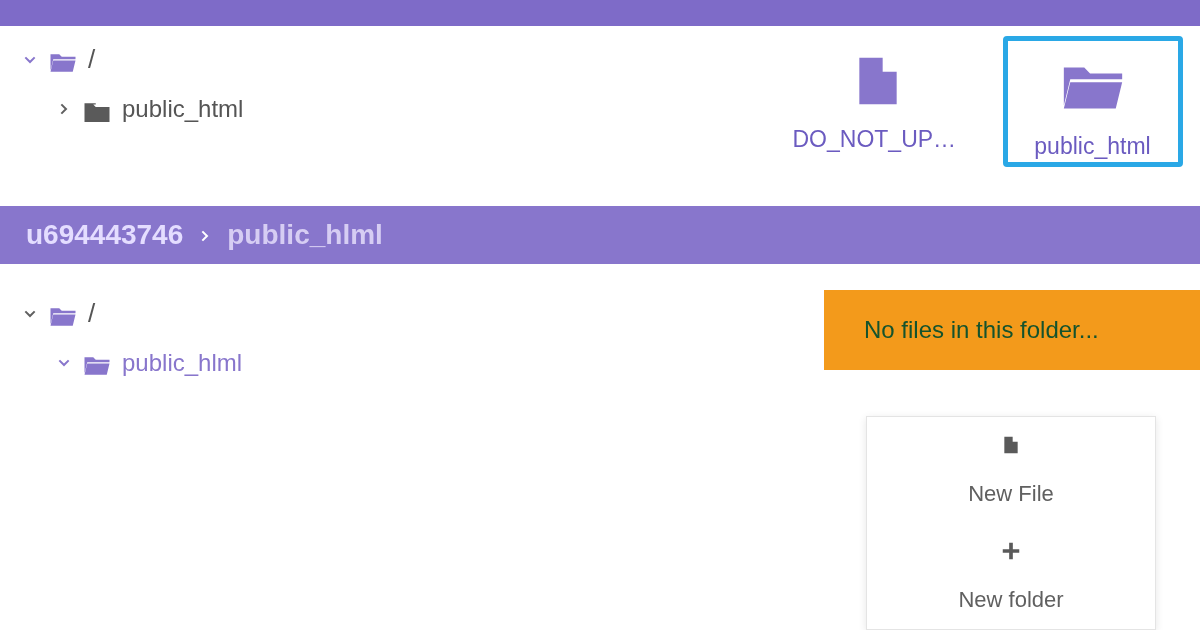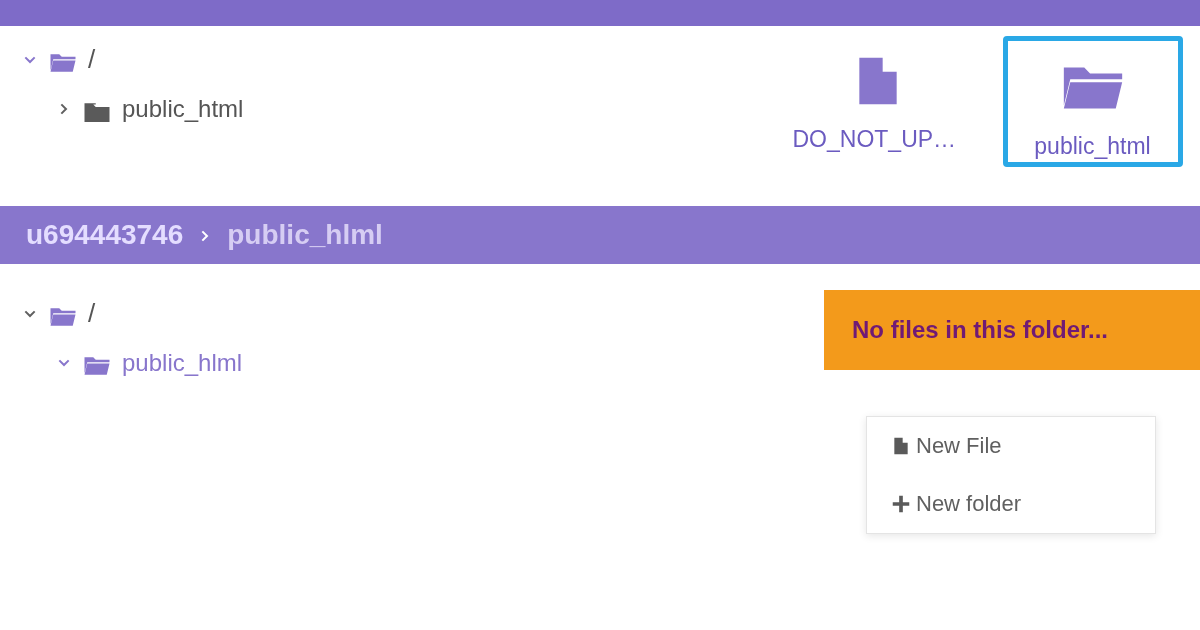--- a/index.html
+++ b/index.html
@@ -46,31 +46,31 @@
   
   .tree2 {
     position: absolute; left: 0; top: 280px; width: 820px;
     padding: 18px 22px;
   }
   .tree2 .folder-icon-open svg path { fill: #8876cc; }
   .tree2 .tree-row.inner .tree-label { color:#8876cc; }
 
   .empty-banner {
     position: absolute; right: 0; top: 290px; width: 376px; height: 80px;
-    background: #f39a1b; color:#701a75; font-size: 24px; font-weight: 700;
-    display:flex; align-items:center; padding-left: 28px;
+    background: #f39a1b; color:#14532d; font-size: 24px; font-weight: 400;
+    display:flex; align-items:center; padding-left: 40px;
   }
 
   .context-menu {
     position: absolute; right: 44px; top: 416px; width: 290px;
     border: 1px solid #e4e4e4; background:#fff; box-shadow: 0 2px 8px rgba(0,0,0,0.1);
   }
   .cm-item {
-    display:flex; align-items:center; gap: 3px; padding: 16px 22px;
-    font-size: 22px; color:#606060; cursor:pointer;
+    display:flex; align-items:center; gap: 24px; padding: 16px 22px;
+    font-size: 22px; color:#606060; cursor:pointer;flex-direction:column;
   }
   .cm-item .cm-icon { width: 24px; height: 24px; display:flex; align-items:center; justify-content:center; }
   .cm-highlight {
     border: 5px solid #2aa8e6; border-radius: 4px;
     padding: 8px 18px;
   }
 
   
   .purple-fill { fill: #8876cc; }
   .grey-fill   { fill: #5a5a5a; }

